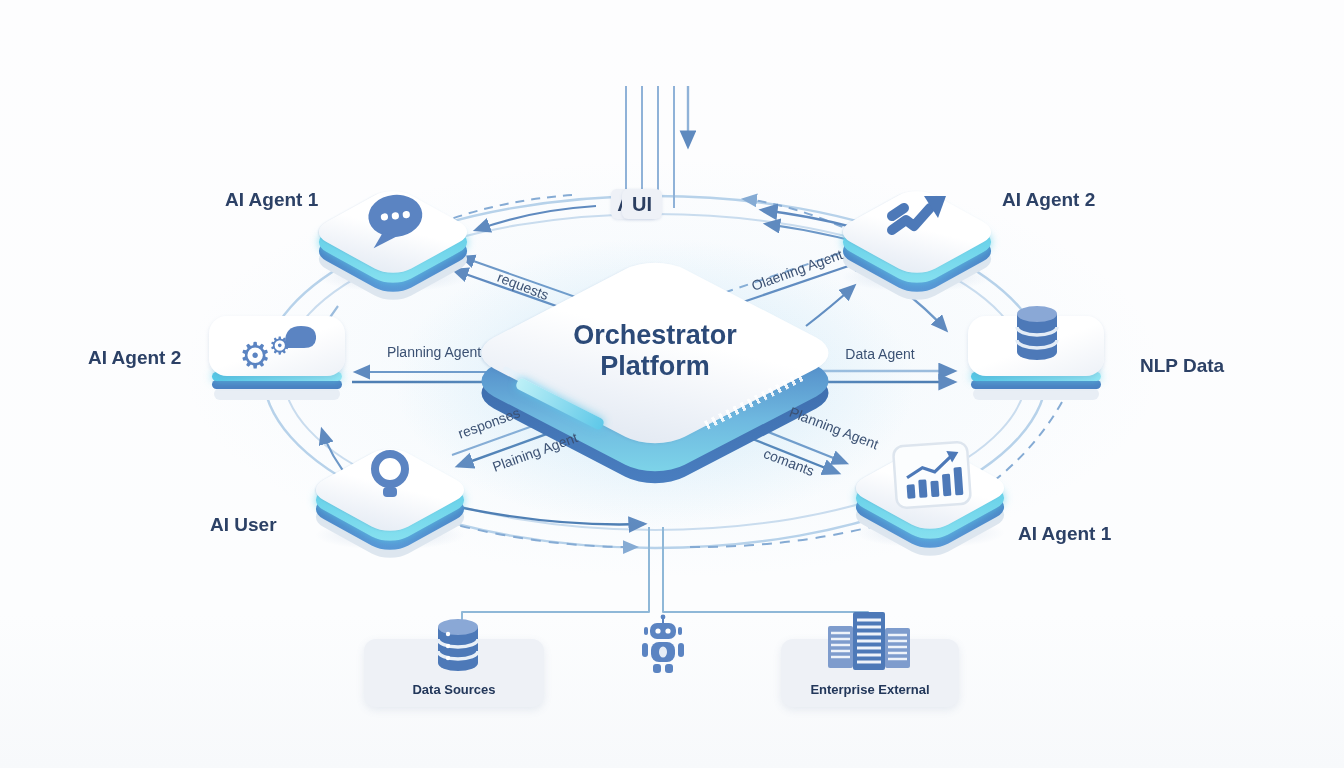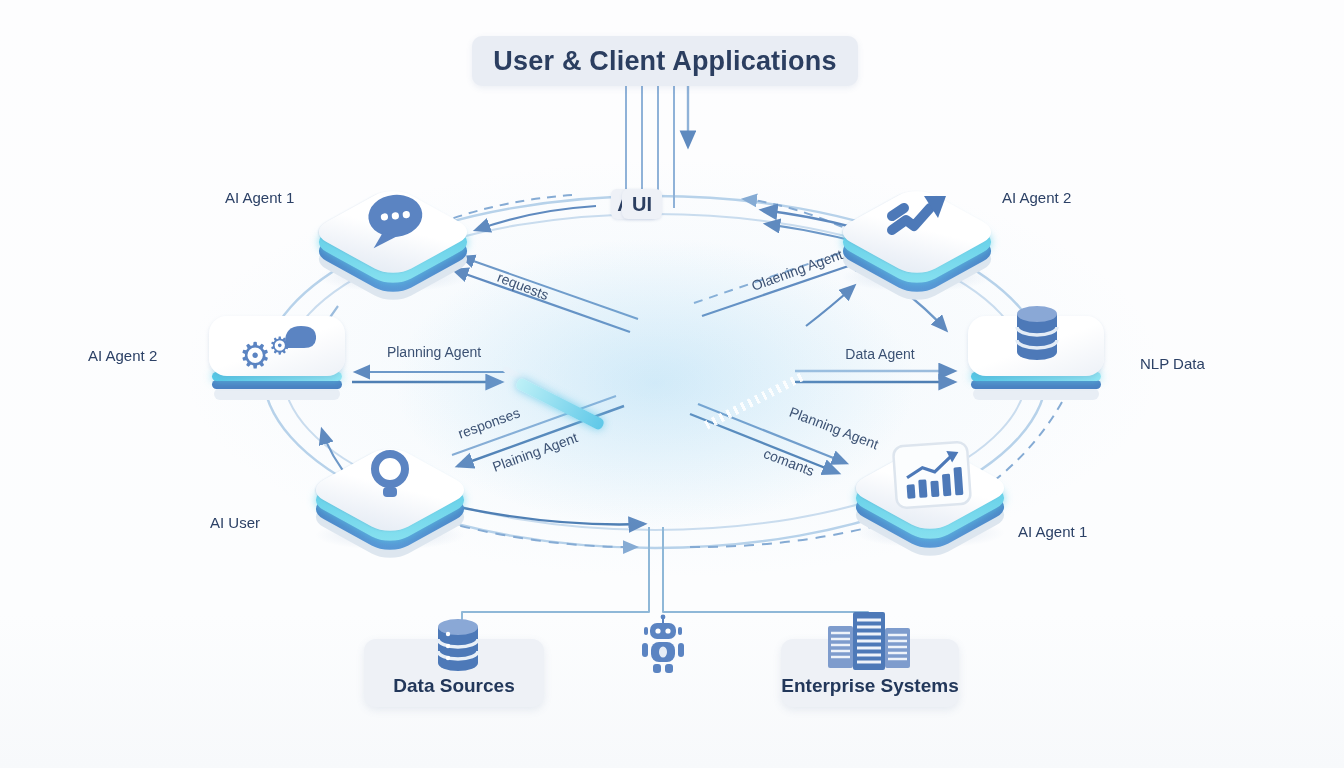--- a/index.html
+++ b/index.html
@@ -51,28 +51,28 @@
   
   .ftile{position:absolute;width:136px;height:88px;z-index:4;}
   .fl{position:absolute;border-radius:18px;}
   .fl-top{left:0;top:0;width:136px;height:60px;background:linear-gradient(160deg,#ffffff 50%,#edf1f7);
     box-shadow:0 2px 4px rgba(90,120,170,.18);}
   .fl-cyan{left:3px;top:56px;width:130px;height:9px;border-radius:6px;
     background:linear-gradient(90deg,#55c8e6,#8fe4f2);box-shadow:0 0 8px rgba(95,210,235,.7);}
   .fl-blue{left:3px;top:64px;width:130px;height:9px;border-radius:6px;background:#4a7fc1;}
   .fl-base{left:5px;top:72px;width:126px;height:12px;border-radius:8px;background:#e8eef5;}
   
-  .agent-label{position:absolute;font-size:15px;font-weight:400;color:#2c4166;z-index:6;white-space:nowrap;}
+  .agent-label{position:absolute;font-size:19px;font-weight:700;color:#2c4166;z-index:6;white-space:nowrap;}
   .flow-label{position:absolute;font-size:14px;font-weight:500;color:#3b5173;z-index:6;white-space:nowrap;
     transform-origin:center;}
   
   .sysbox{position:absolute;top:639px;height:68px;background:#eef1f6;border-radius:12px;z-index:5;
     display:flex;align-items:flex-end;justify-content:center;padding-bottom:10px;box-sizing:border-box;
     box-shadow:0 3px 8px rgba(90,115,160,.12);}
-  .sysbox span{font-size:19px;font-weight:700;color:#22375a;}
+  .sysbox span{font-size:13px;font-weight:700;color:#22375a;}
   .sys-icon{position:absolute;z-index:6;}
   .tile-shadow{position:absolute;z-index:2;background:radial-gradient(ellipse closest-side, rgba(110,145,190,.22), transparent);}
 </style>
 </head>
 <body>
 
 <div id="stage">
 
   <svg class="wires" width="1344" height="768" viewBox="0 0 1344 768">
     <defs>
@@ -128,32 +128,38 @@
     <path d="M 902 290 Q 926 308 946 330" fill="none" stroke="#6d98c8" stroke-width="2.2" marker-end="url(#ah)"></path>
     <path d="M 352 482 Q 330 456 322 430" fill="none" stroke="#6d98c8" stroke-width="2.2" marker-end="url(#ah)"></path>
     <path d="M 338 306 Q 318 332 310 360" fill="none" stroke="#9bbcdd" stroke-width="2.2" marker-end="url(#ah)"></path>
 
     <g fill="none" stroke="#8fb8d8" stroke-width="2" stroke-linejoin="round">
       <path d="M 649 527 L 649 612 L 462 612 L 462 640"></path>
       <path d="M 663 527 L 663 612 L 868 612 L 868 640"></path>
     </g>
   </svg>
 
-  <div class="header-box">
-    <span>User &amp; Client Applications</span>
-  </div>
 
   <div class="badge" id="badge-api">
     <span>API</span>
   </div>
   <div class="badge" id="badge-ui">
     <span>UI</span>
   </div>
 
   <div class="orch-glow"></div>
+  <div class="orch">
+    <div class="oface o-b2"></div>
+    <div class="oface o-b1"></div>
+    <div class="oface o-top"></div>
+    <div class="orch-label">
+      <div>Orchestrator</div>
+      <div>Platform</div>
+    </div>
+  </div>
   <div class="o-bar"></div>
   <div class="o-screen"></div>
   <div class="o-dots"></div>
 
   <div class="tile-shadow" style="left:318px;top:262px;width:150px;height:30px;"></div>
   <div class="tile" style="left:308px;top:172px;">
     <div class="dface d-base"></div>
     <div class="dface d-blue"></div>
     <div class="dface d-cyan"></div>
     <div class="dface d-top"></div>
@@ -275,21 +281,21 @@
     <rect x="38" y="13" width="4" height="8" rx="2" fill="#5b84c2"></rect>
     <rect x="11" y="28" width="24" height="20" rx="8" fill="#5b84c2"></rect>
     <ellipse cx="23" cy="38" rx="4" ry="5.5" fill="#fff" opacity=".85"></ellipse>
     <rect x="2" y="29" width="6" height="14" rx="3" fill="#5b84c2"></rect>
     <rect x="38" y="29" width="6" height="14" rx="3" fill="#5b84c2"></rect>
     <rect x="13" y="50" width="8" height="9" rx="3" fill="#5b84c2"></rect>
     <rect x="25" y="50" width="8" height="9" rx="3" fill="#5b84c2"></rect>
   </svg>
 
   <div class="sysbox" style="left:781px;width:178px;">
-    <span>Enterprise Systems</span>
+    <span>Enterprise External</span>
   </div>
   <svg class="sys-icon" style="left:820px;top:606px;" width="98" height="68" viewBox="0 0 98 68">
     <rect x="8" y="20" width="25" height="42" rx="2" fill="#7e9ccd"></rect>
     <g stroke="#eef3fa" stroke-width="2.5">
       <line x1="11" y1="27" x2="30" y2="27"></line>
         <line x1="11" y1="33" x2="30" y2="33"></line>
       <line x1="11" y1="39" x2="30" y2="39"></line>
         <line x1="11" y1="45" x2="30" y2="45"></line>
       <line x1="11" y1="51" x2="30" y2="51"></line>
     </g>

